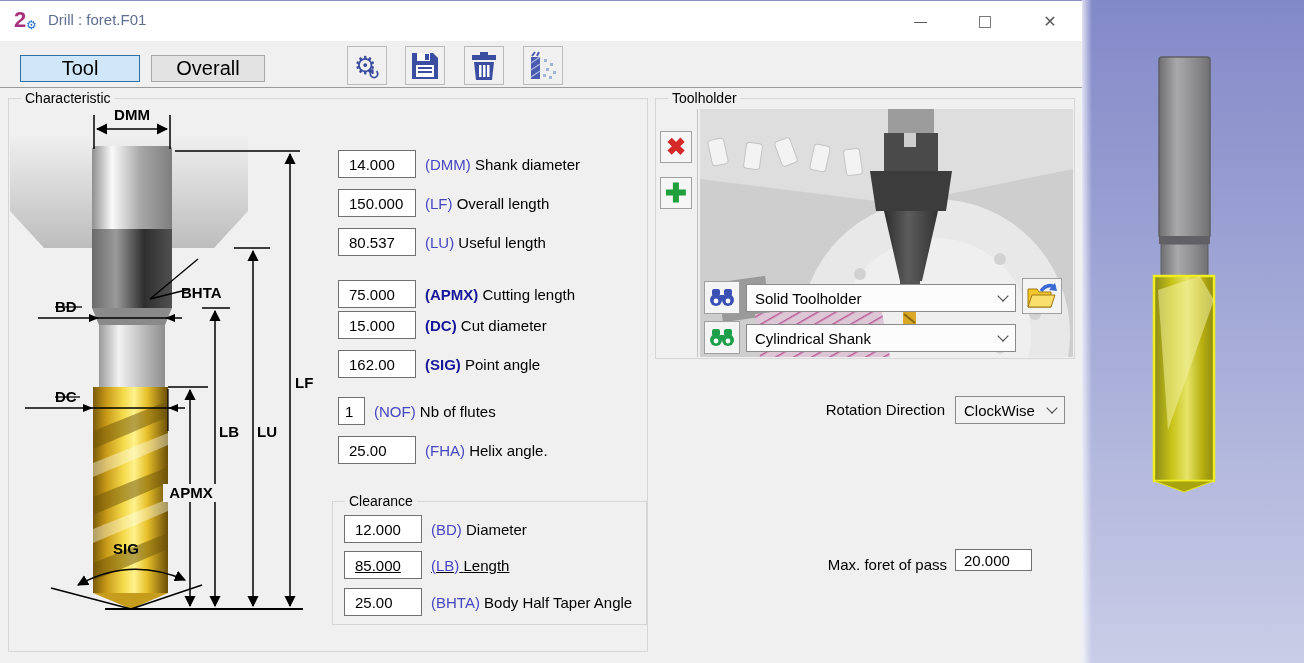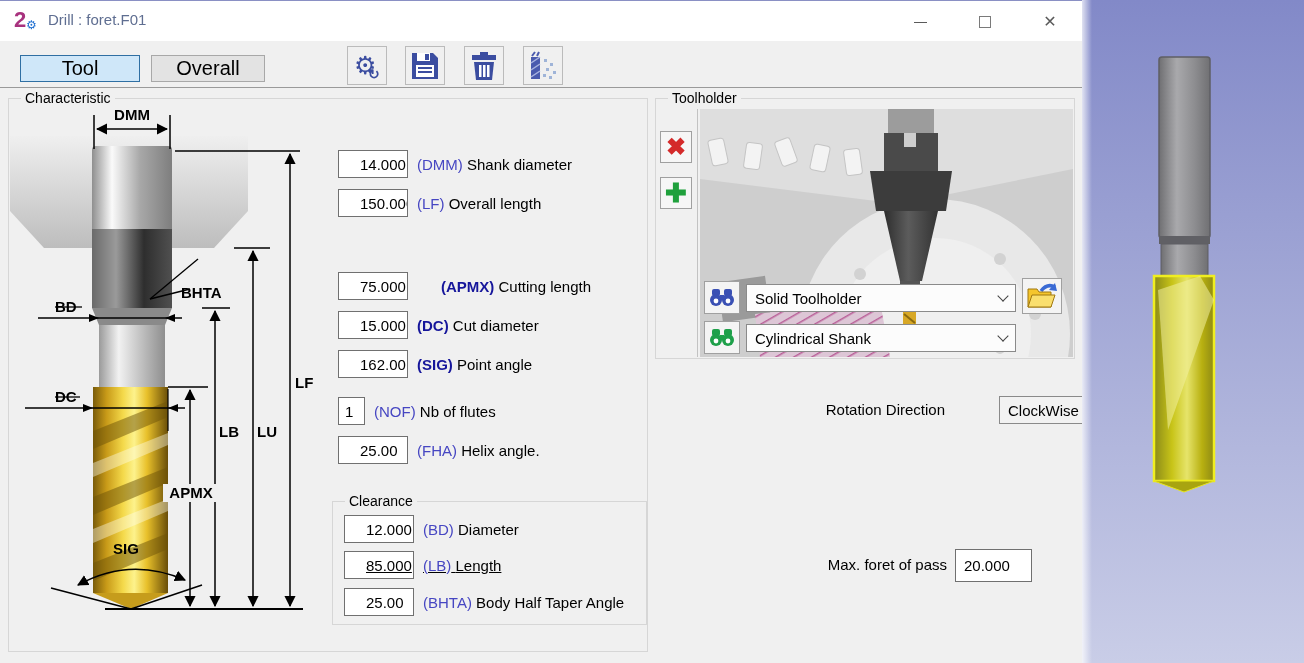--- a/index.html
+++ b/index.html
@@ -35,27 +35,27 @@
   
   .groupbox { position:absolute; border:1px solid #d6d6d6; }
   .groupbox .gb-title { position:absolute; left:12px; top:-9px; background:#f0f0f0;
     padding:0 4px; font-size:14px; color:#000; }
   .gb-char { left:8px; top:97px; width:640px; height:554px; }
   .gb-hold { left:655px; top:97px; width:420px; height:261px; }
   .gb-clear { left:332px; top:500px; width:315px; height:124px; }
 
   
   .c-row { position:absolute; left:338px; display:flex; align-items:center; }
-  .c-input { width:70px; height:28px; border:1px solid #707070; background:#fff;
-    font-family:"Liberation Sans",sans-serif; font-size:15px; color:#000; padding-left:21px; }
+  .c-input { width:78px; height:28px; border:1px solid #707070; background:#fff;
+    font-family:"Liberation Sans",sans-serif; font-size:15px; color:#000; padding-left:10px; }
   .c-input.small { width:27px; padding-left:6px; }
   .c-label { margin-left:9px; font-size:15px; color:#000; white-space:nowrap; }
   .code { color:#4646c2; }
   .bold-code .code { color:#16169b; font-weight:bold; }
-  .r0{top:149px;} .r1{top:188px;} .r2{top:227px;} .r3{top:271px;gap:24px;} .r4{top:310px;justify-content:flex-end;}
+  .r0{top:149px;} .r1{top:188px;} .r2{top:227px;} .r3{top:279px;} .r4{top:310px;justify-content:flex-end;}
   .r5{top:349px;} .r6{top:396px;} .r7{top:435px;}
   .cl-row { left:344px; }
   .cl0{top:514px;} .cl1{top:550px;text-decoration:underline;} .cl2{top:587px;}
 
   
   .th-btn { position:absolute; width:32px; height:32px; background:#f6f6f6; border:1px solid #a0a0a0;
     display:flex; align-items:center; justify-content:center; }
   .th-x { left:660px; top:130px; } .th-plus { left:660px; top:176px; }
   .th-x span { color:#d42a2a; font-size:24px; font-weight:bold; line-height:24px; }
   .th-plus span { color:#1fa03c; font-size:26px; font-weight:bold; line-height:26px; }
@@ -64,30 +64,30 @@
 
   .mini-btn { position:absolute; width:36px; height:33px; background:#f4f4f4; border:1px solid #a0a0a0;
     display:flex; align-items:center; justify-content:center; }
   .mb-binoc1 { left:704px; top:280px; } .mb-binoc2 { left:704px; top:320px; }
   .mb-folder { left:1022px; top:277px; width:40px; height:36px; }
 
   .dropdown { position:absolute; height:28px; background:#fcfcfc; border:1px solid #8a8a8a;
     display:flex; align-items:center; font-size:15px; color:#000; padding:0 8px; }
   .dd-holder { left:746px; top:283px; width:270px; }
   .dd-shank { left:746px; top:323px; width:270px; }
-  .dd-rot { left:955px; top:395px; width:110px; background:#f2f2f2;margin-left:44px; }
+  .dd-rot { left:955px; top:395px; width:110px; background:#f2f2f2; }
   .dropdown .dd-text { flex:1; white-space:nowrap; overflow:hidden; }
   .chev { width:8px; height:8px; border-right:1.6px solid #444; border-bottom:1.6px solid #444;
     transform:rotate(45deg); margin-top:-4px; flex:none; }
 
   .rot-label { position:absolute; left:745px; top:400px; width:200px; text-align:right;
     font-size:15px; color:#000; }
   .depth-label { position:absolute; left:745px; top:555px; width:202px; text-align:right;
     font-size:15px; color:#000; }
-  .depth-input { position:absolute; left:955px; top:548px; width:77px; height:33px;
+  .depth-input { position:absolute; left:955px; top:548px; width:77px; height:22px;
     border:1px solid #707070; background:#fff; font-family:"Liberation Sans",sans-serif;
     font-size:15px; padding-left:8px; color:#000; }
 
   
   .preview-panel { position:absolute; left:1082px; top:0; width:222px; height:663px;
     background:linear-gradient(to bottom, #8289c8, #c9cde7); }
   .preview-panel .edge { position:absolute; left:0; top:0; width:10px; height:663px;
     background:linear-gradient(to right, rgba(255,255,255,.75), rgba(255,255,255,0)); }
 
   .diagram { position:absolute; left:10px; top:100px; }
@@ -269,20 +269,24 @@
     <path d="M 68,484 Q 120,455 175,479" fill="none" stroke="#000" stroke-width="1.5" marker-start="url(#arr)" marker-end="url(#arr)"></path>
   </svg>
 
   <div class="c-row r0">
     <input class="c-input" value="14.000" style="">
     <span class="c-label"><span class="code">(DMM)</span> <span>Shank diameter</span></span>
   </div>
   <div class="c-row r1">
     <input class="c-input" value="150.000" style="">
     <span class="c-label"><span class="code">(LF)</span> <span>Overall length</span></span>
+  </div>
+  <div class="c-row r2">
+    <input class="c-input" value="80.537" style="">
+    <span class="c-label"><span class="code">(LU)</span> <span>Useful length</span></span>
   </div>
   <div class="c-row r3 bold-code">
     <input class="c-input" value="75.000" style="">
     <span class="c-label"><span class="code">(APMX)</span> <span>Cutting length</span></span>
   </div>
   <div class="c-row r4 bold-code">
     <input class="c-input" value="15.000" style="">
     <span class="c-label"><span class="code">(DC)</span> <span>Cut diameter</span></span>
   </div>
   <div class="c-row r5 bold-code">

